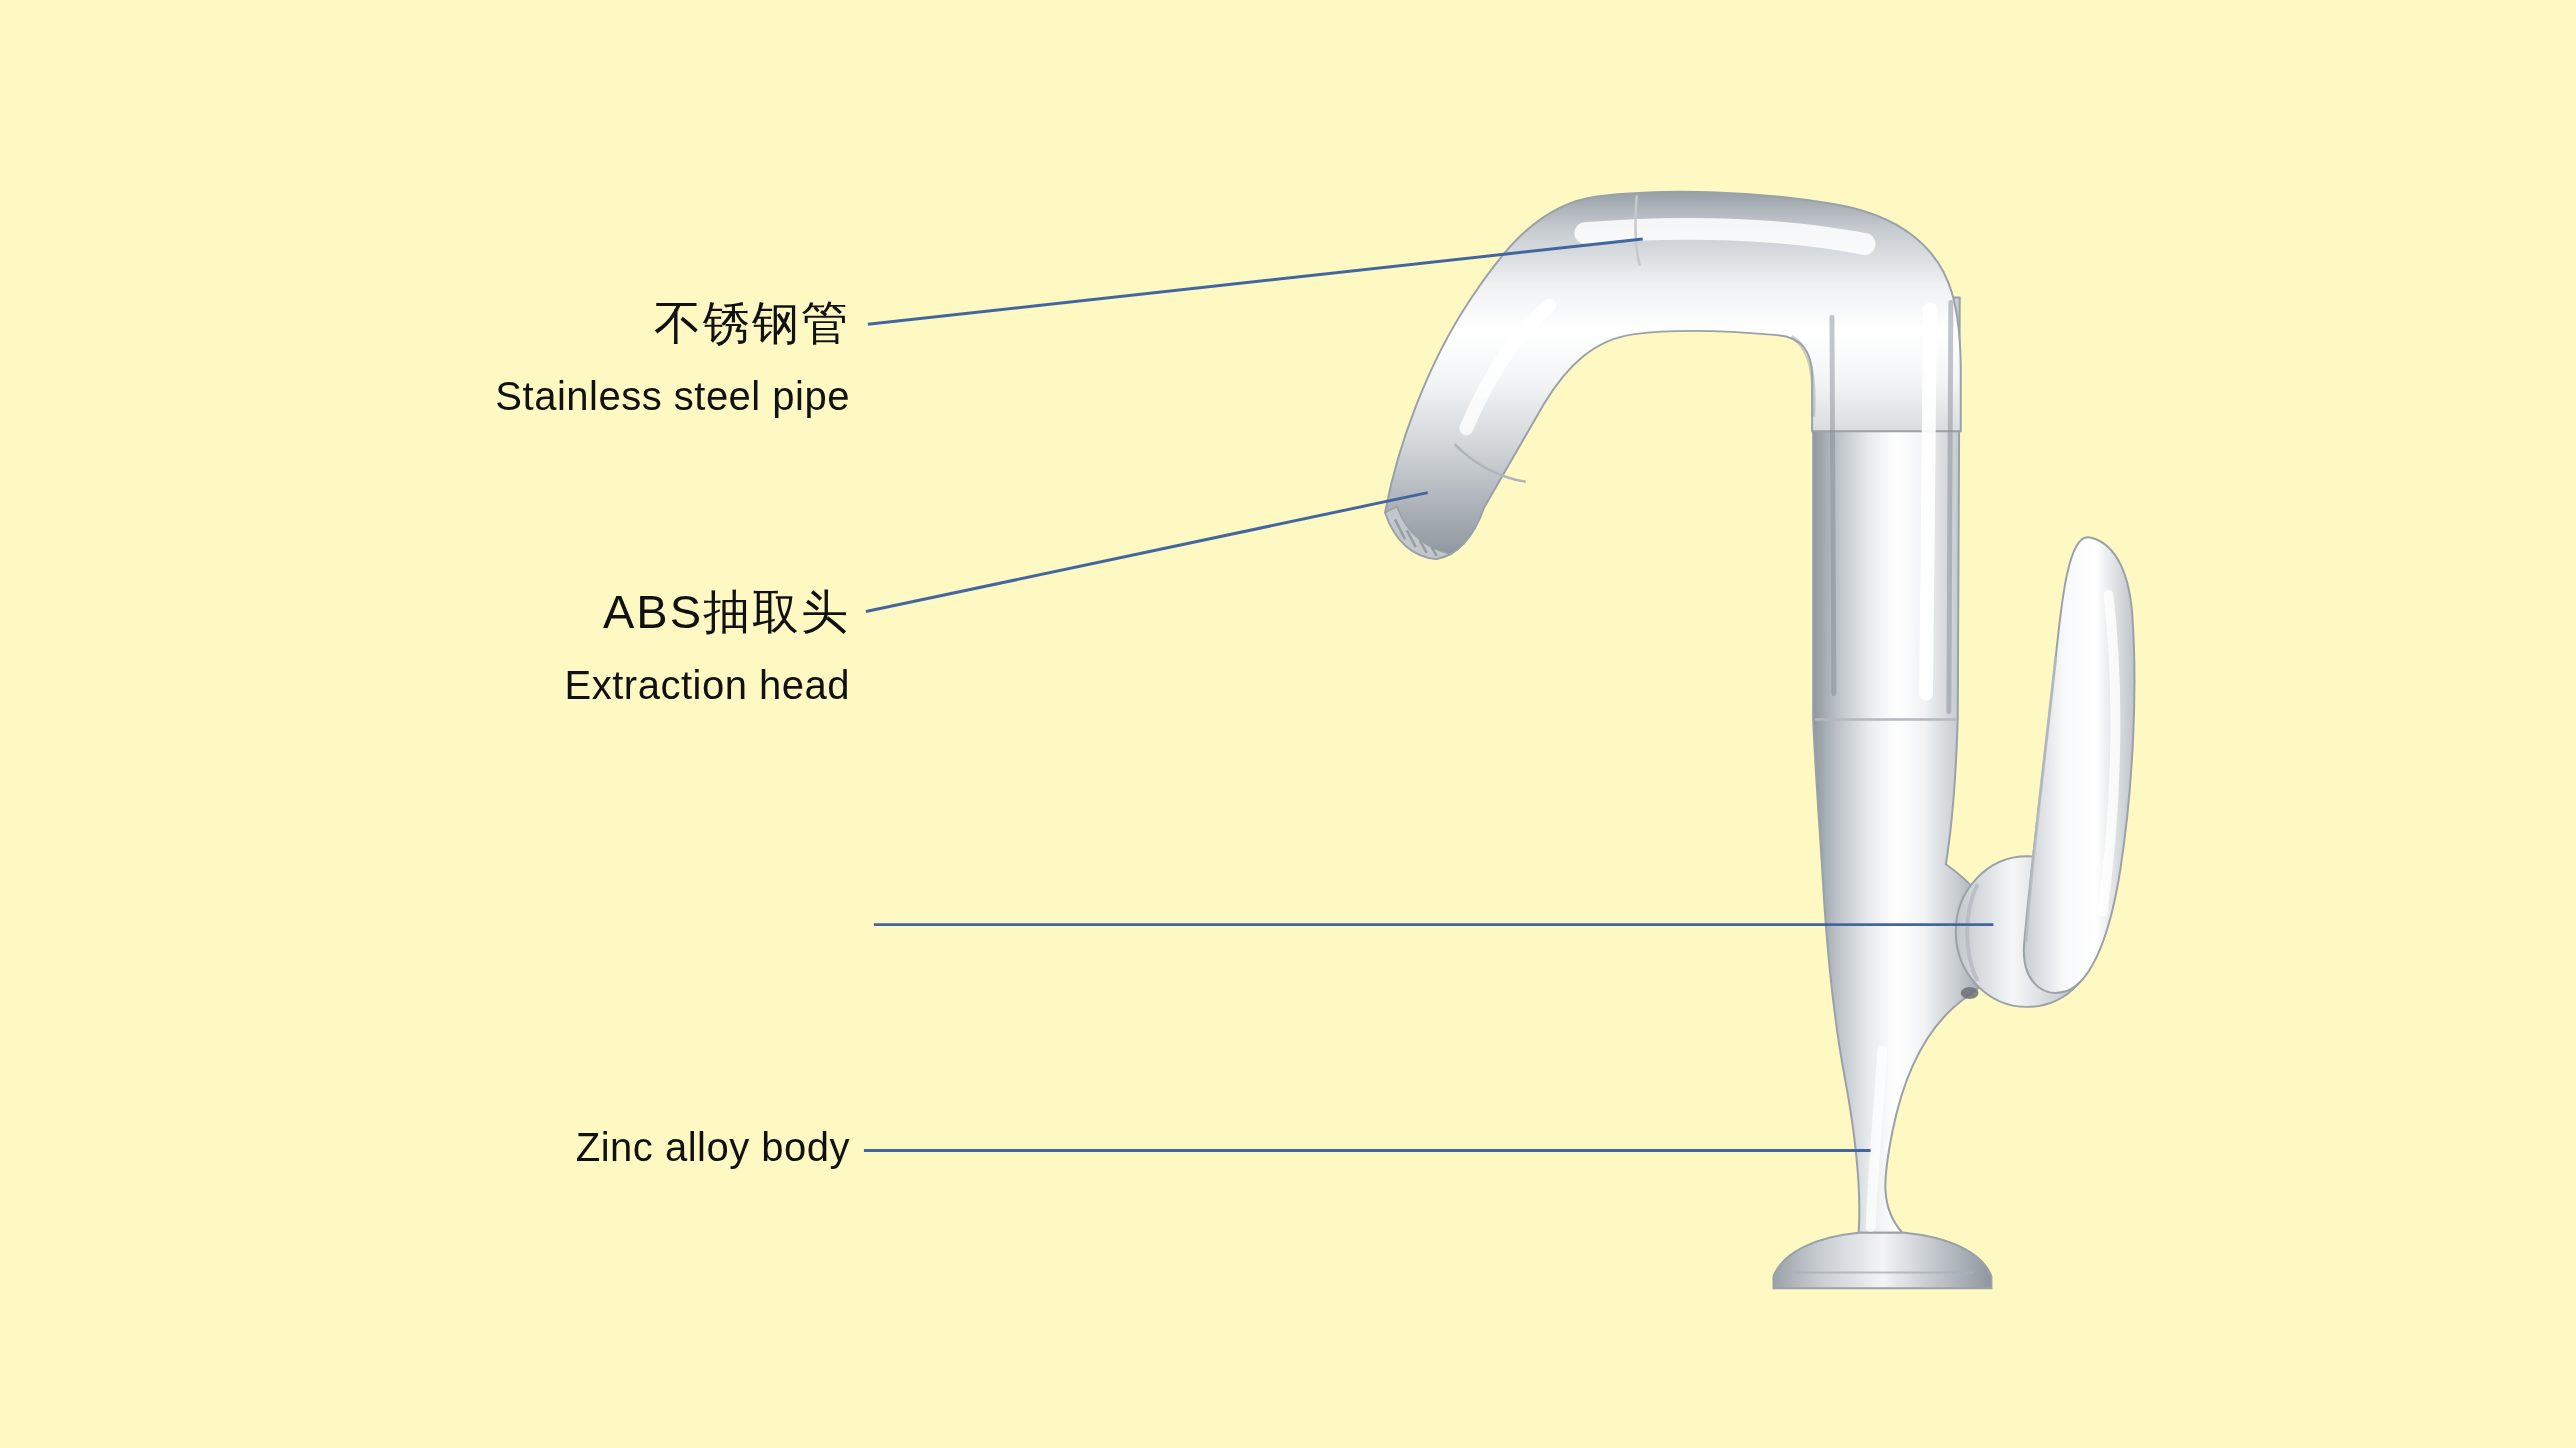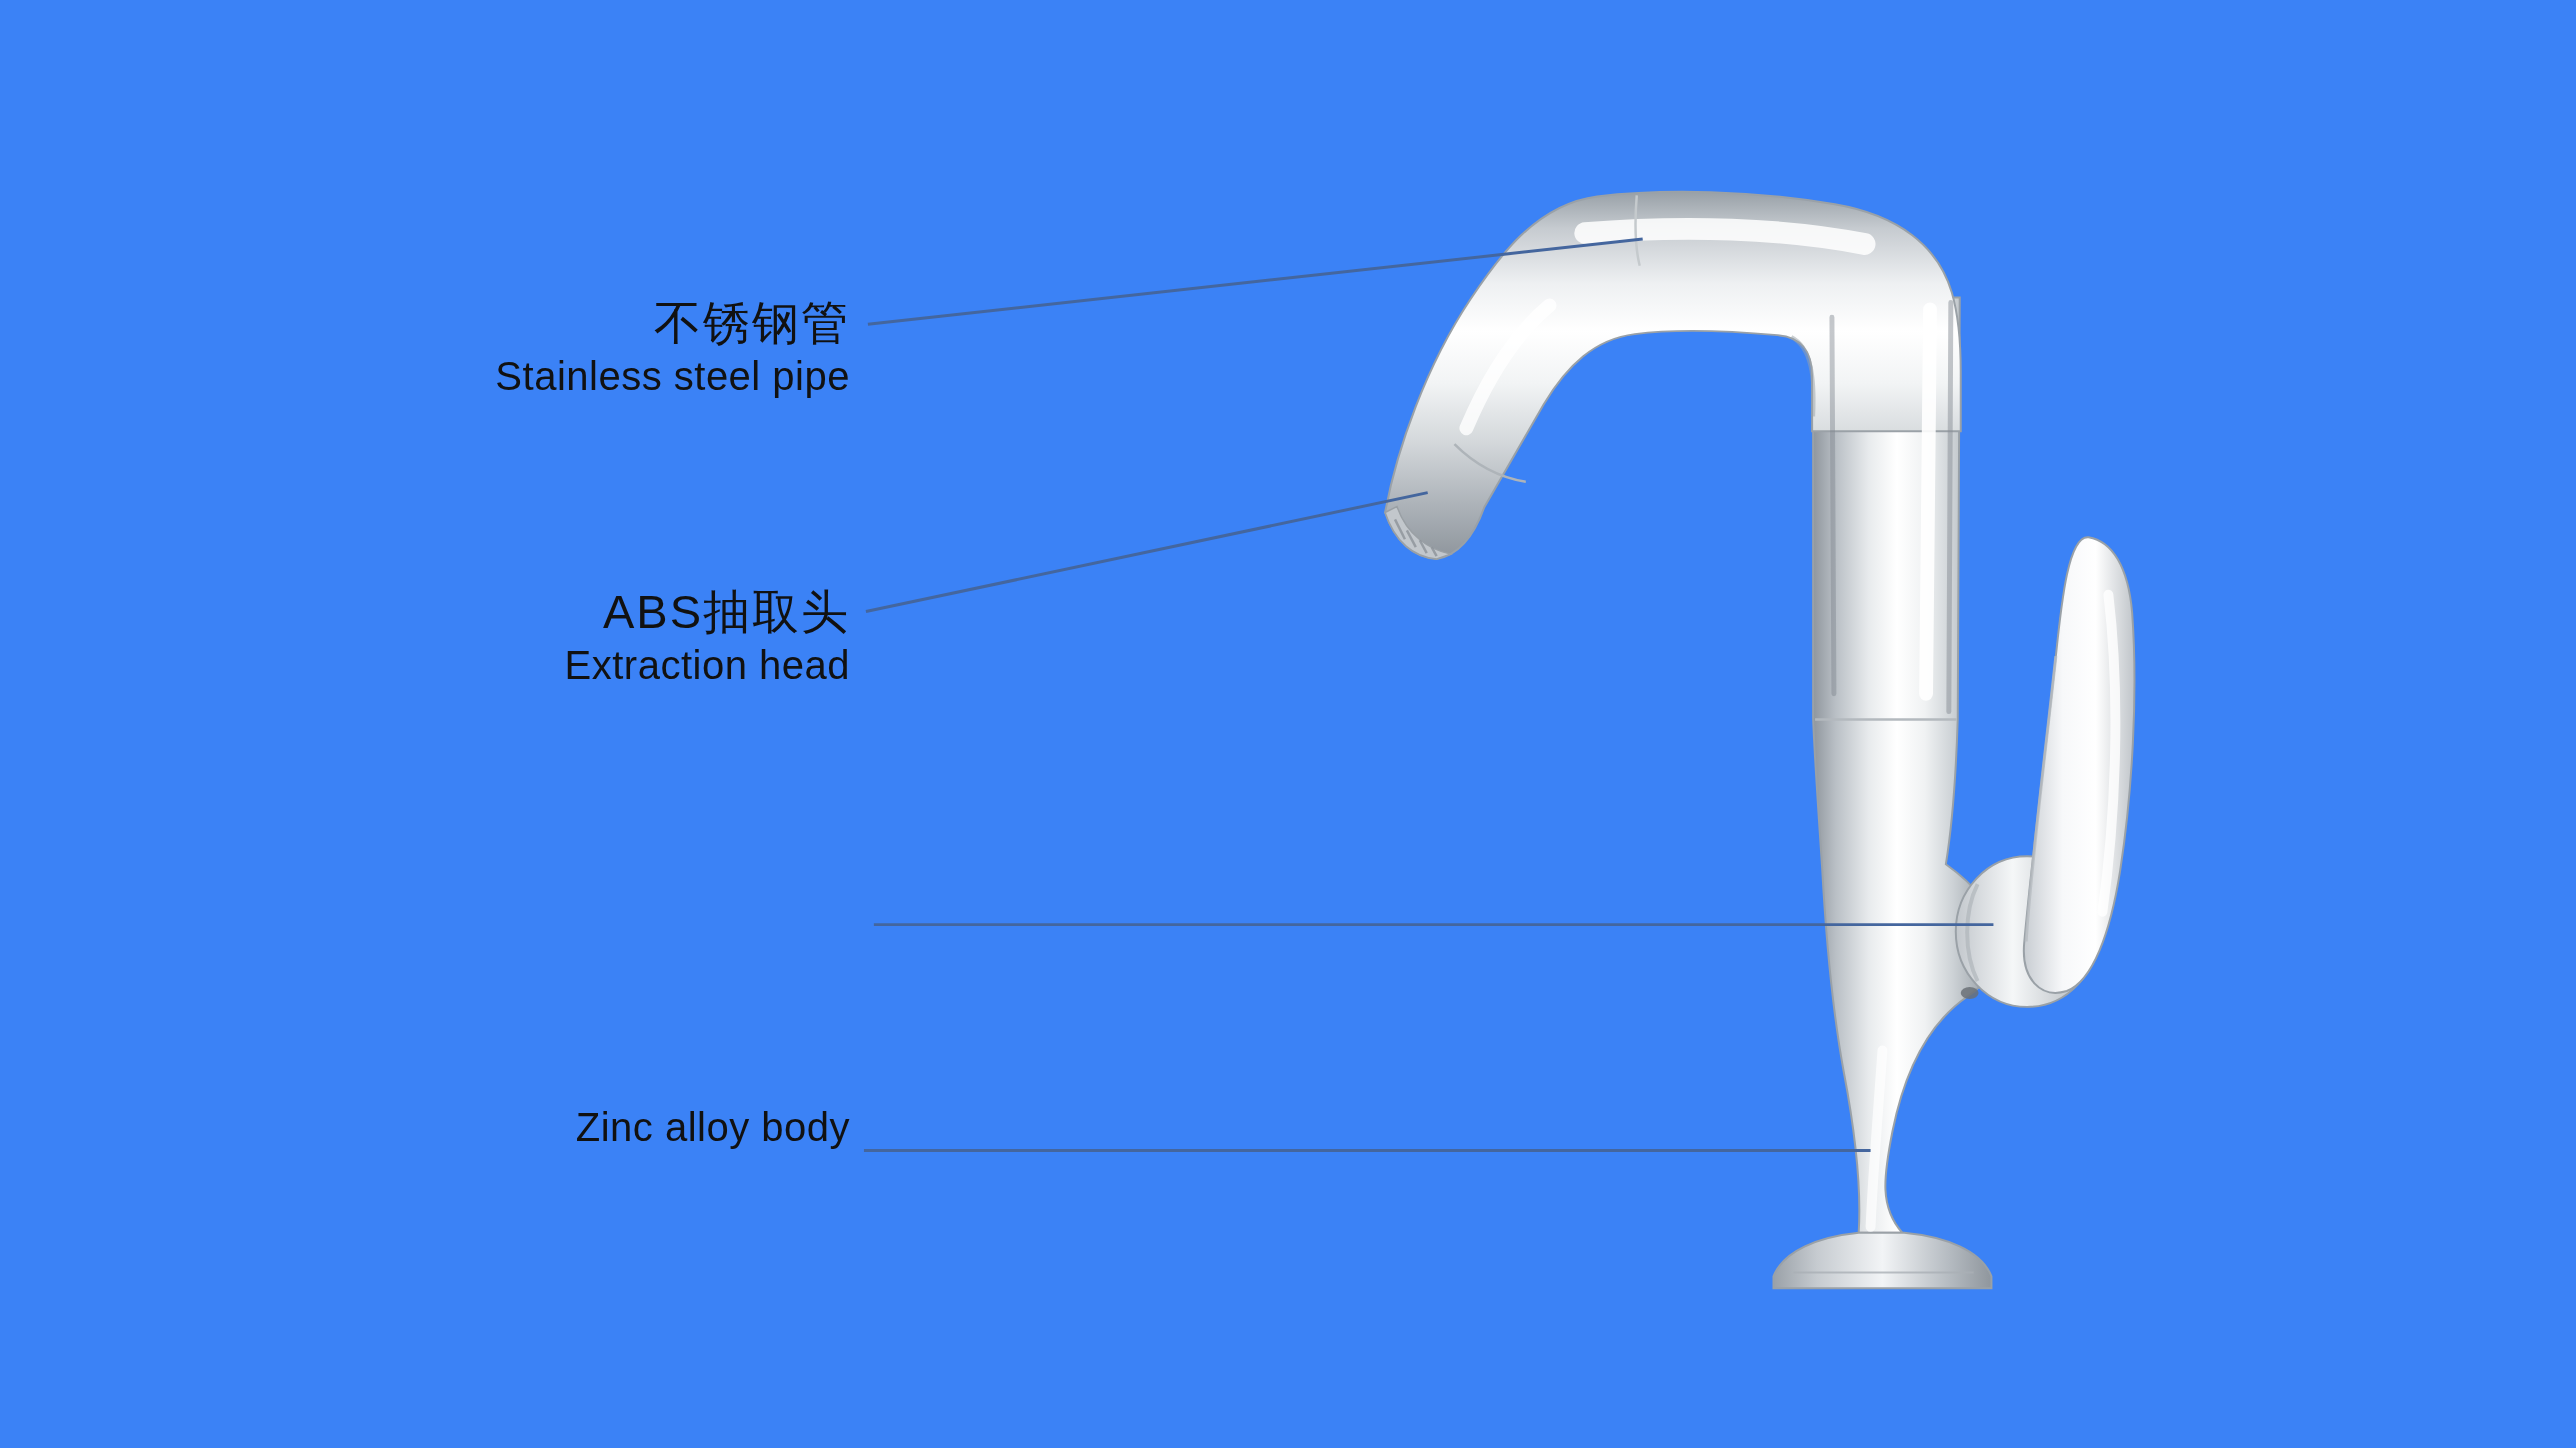--- a/index.html
+++ b/index.html
@@ -1,22 +1,22 @@
 <!DOCTYPE html>
 <html><head>
 <meta charset="utf-8">
 <style>
   * { margin:0; padding:0; box-sizing:border-box; }
   html,body { background:#ffffff; }
   body { font-family:"Liberation Sans","DejaVu Sans",sans-serif; }
-  .canvas { position:relative; width:2576px; height:1449px; background:#3b82f6; overflow:hidden; }
+  .canvas { position:relative; width:2576px; height:1449px; background:#fef9c3; overflow:hidden; }
   .stage-svg { position:absolute; left:0; top:0; width:2576px; height:1449px; }
   .label { position:absolute; width:476px; text-align:right; color:#111111; }
   .label .zh { font-size:47px; line-height:57px; font-weight:500; letter-spacing:2px; }
-  .label .en { font-size:40px; line-height:50px; font-weight:400; margin-top:0; letter-spacing:0.5px; }
+  .label .en { font-size:40px; line-height:50px; font-weight:400; margin-top:20px; letter-spacing:0.5px; }
   #label-1 { left:374px; top:294px; }
   #label-2 { left:374px; top:583px; }
   #label-3 { left:374px; top:874px; }
   #label-4 { left:374px; top:1102px; }
 </style>
 </head>
 <body>
 
 <div class="canvas">
 

